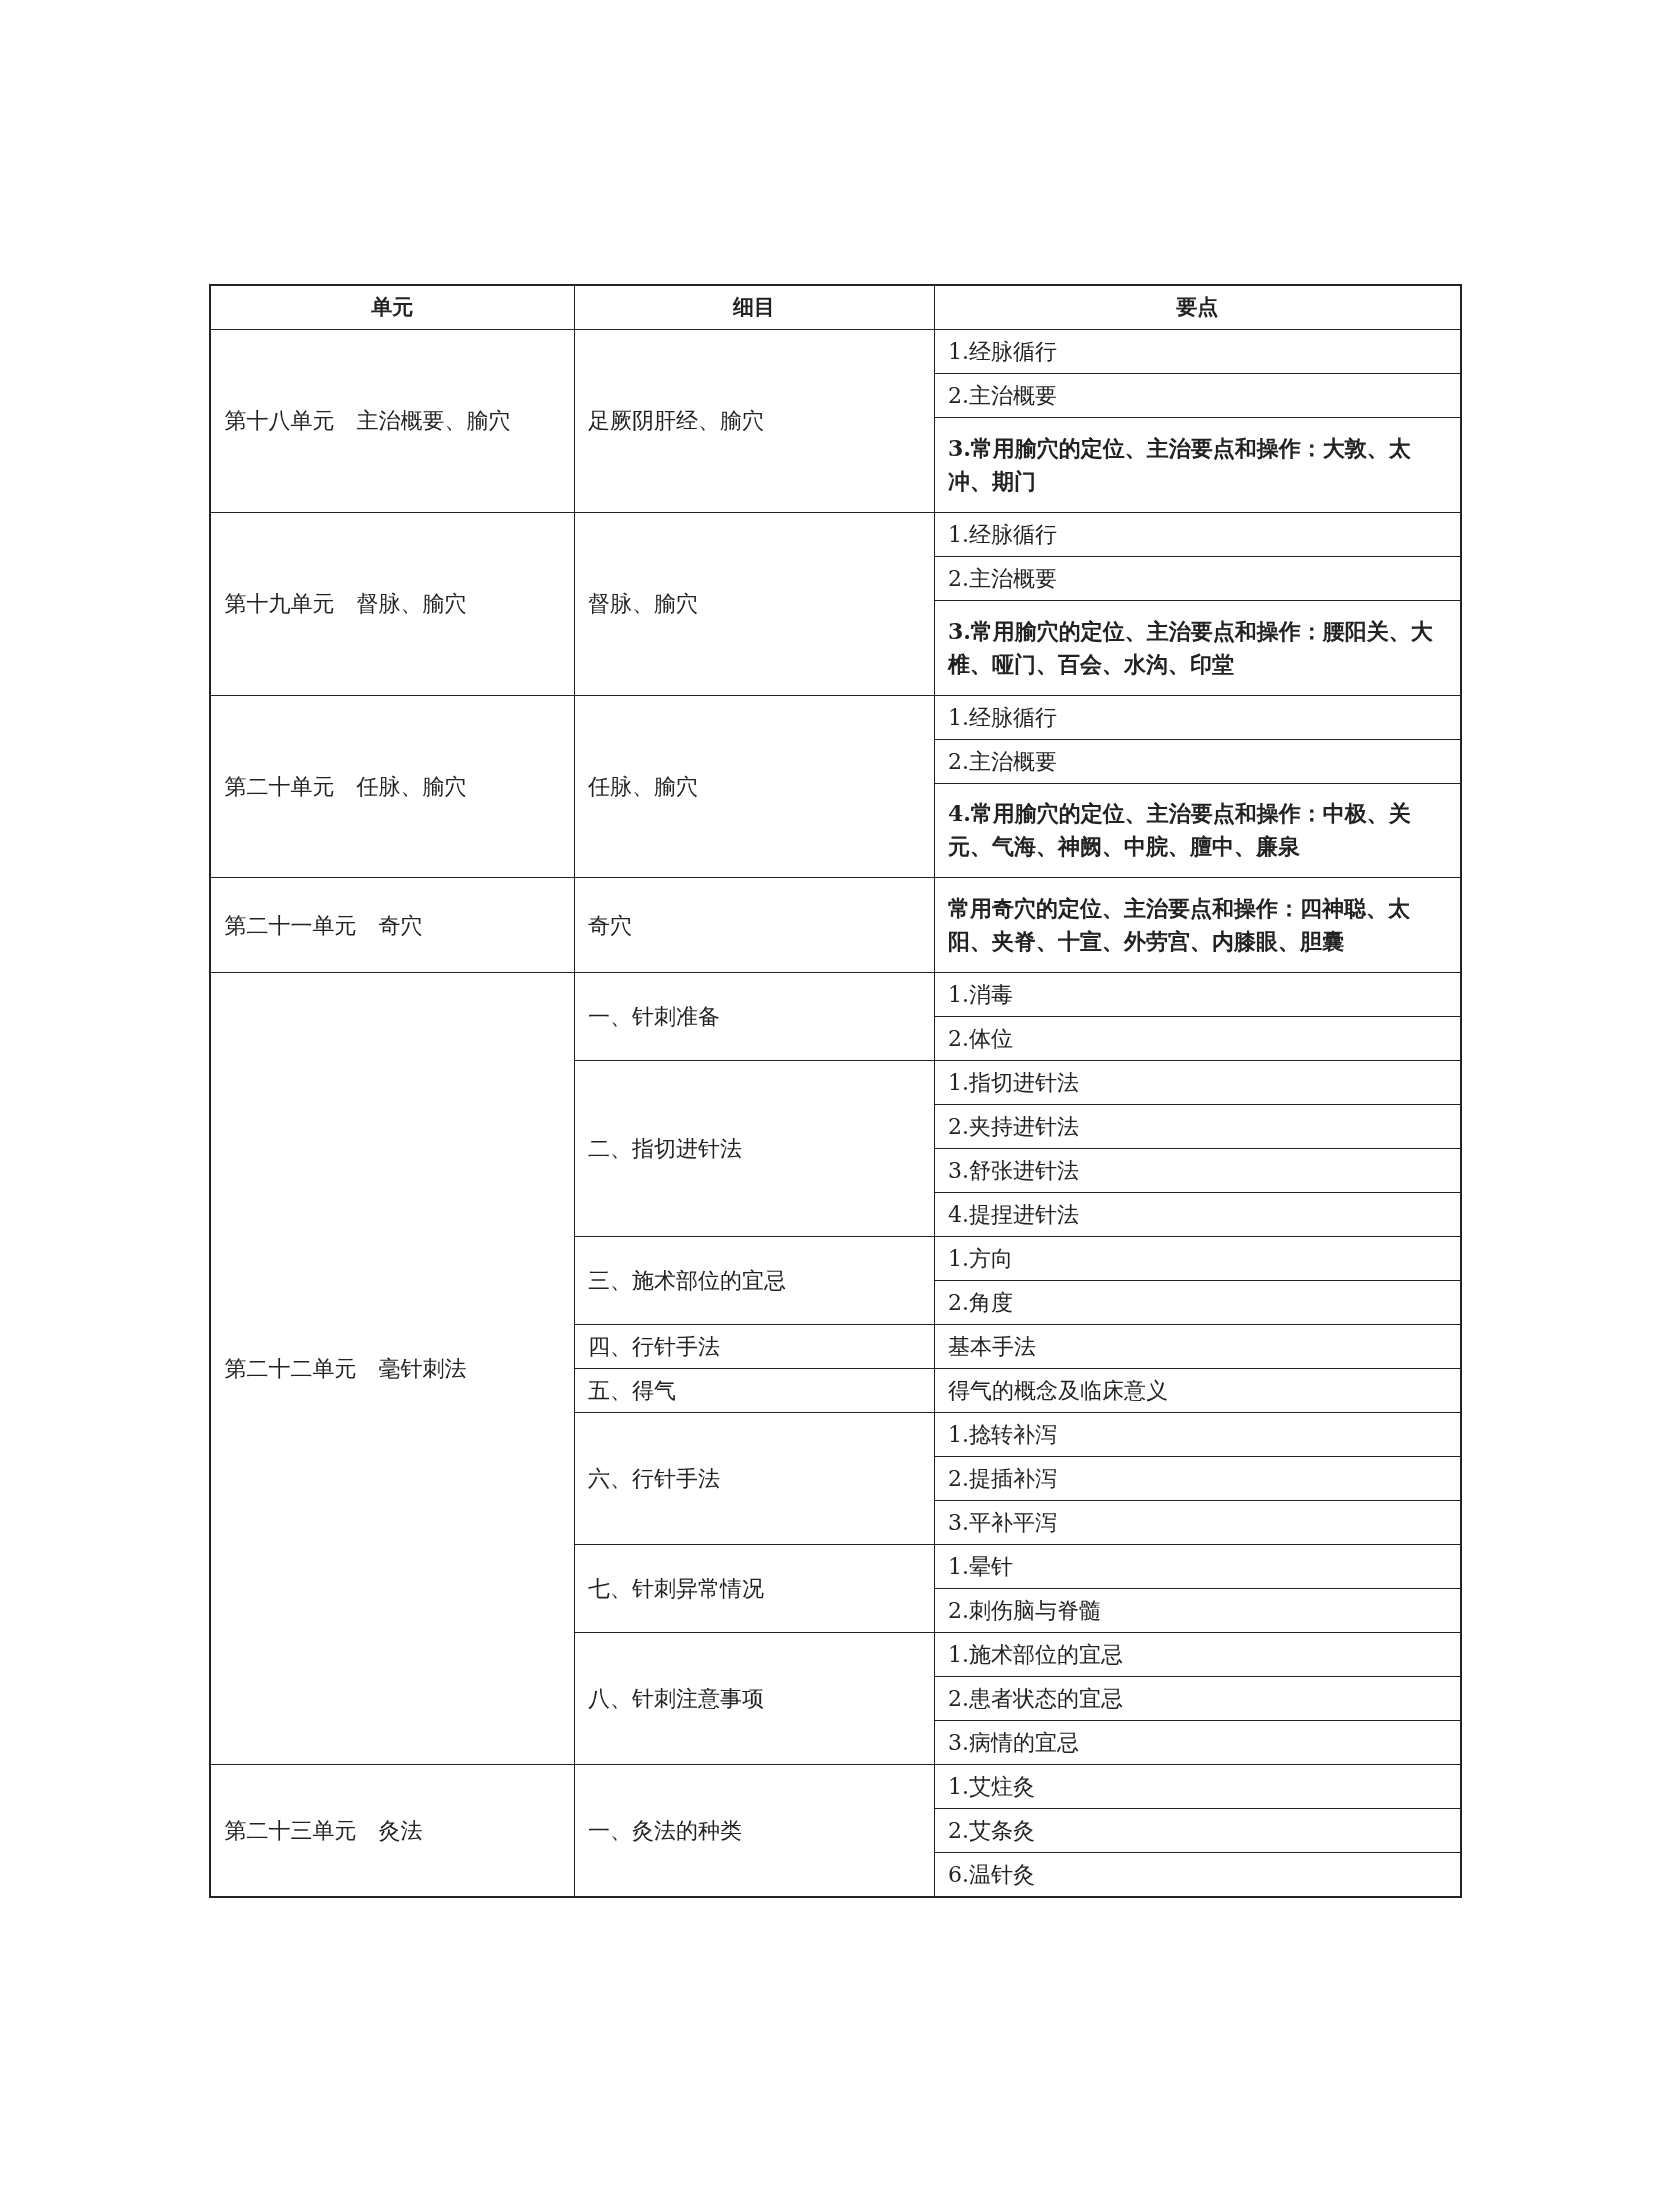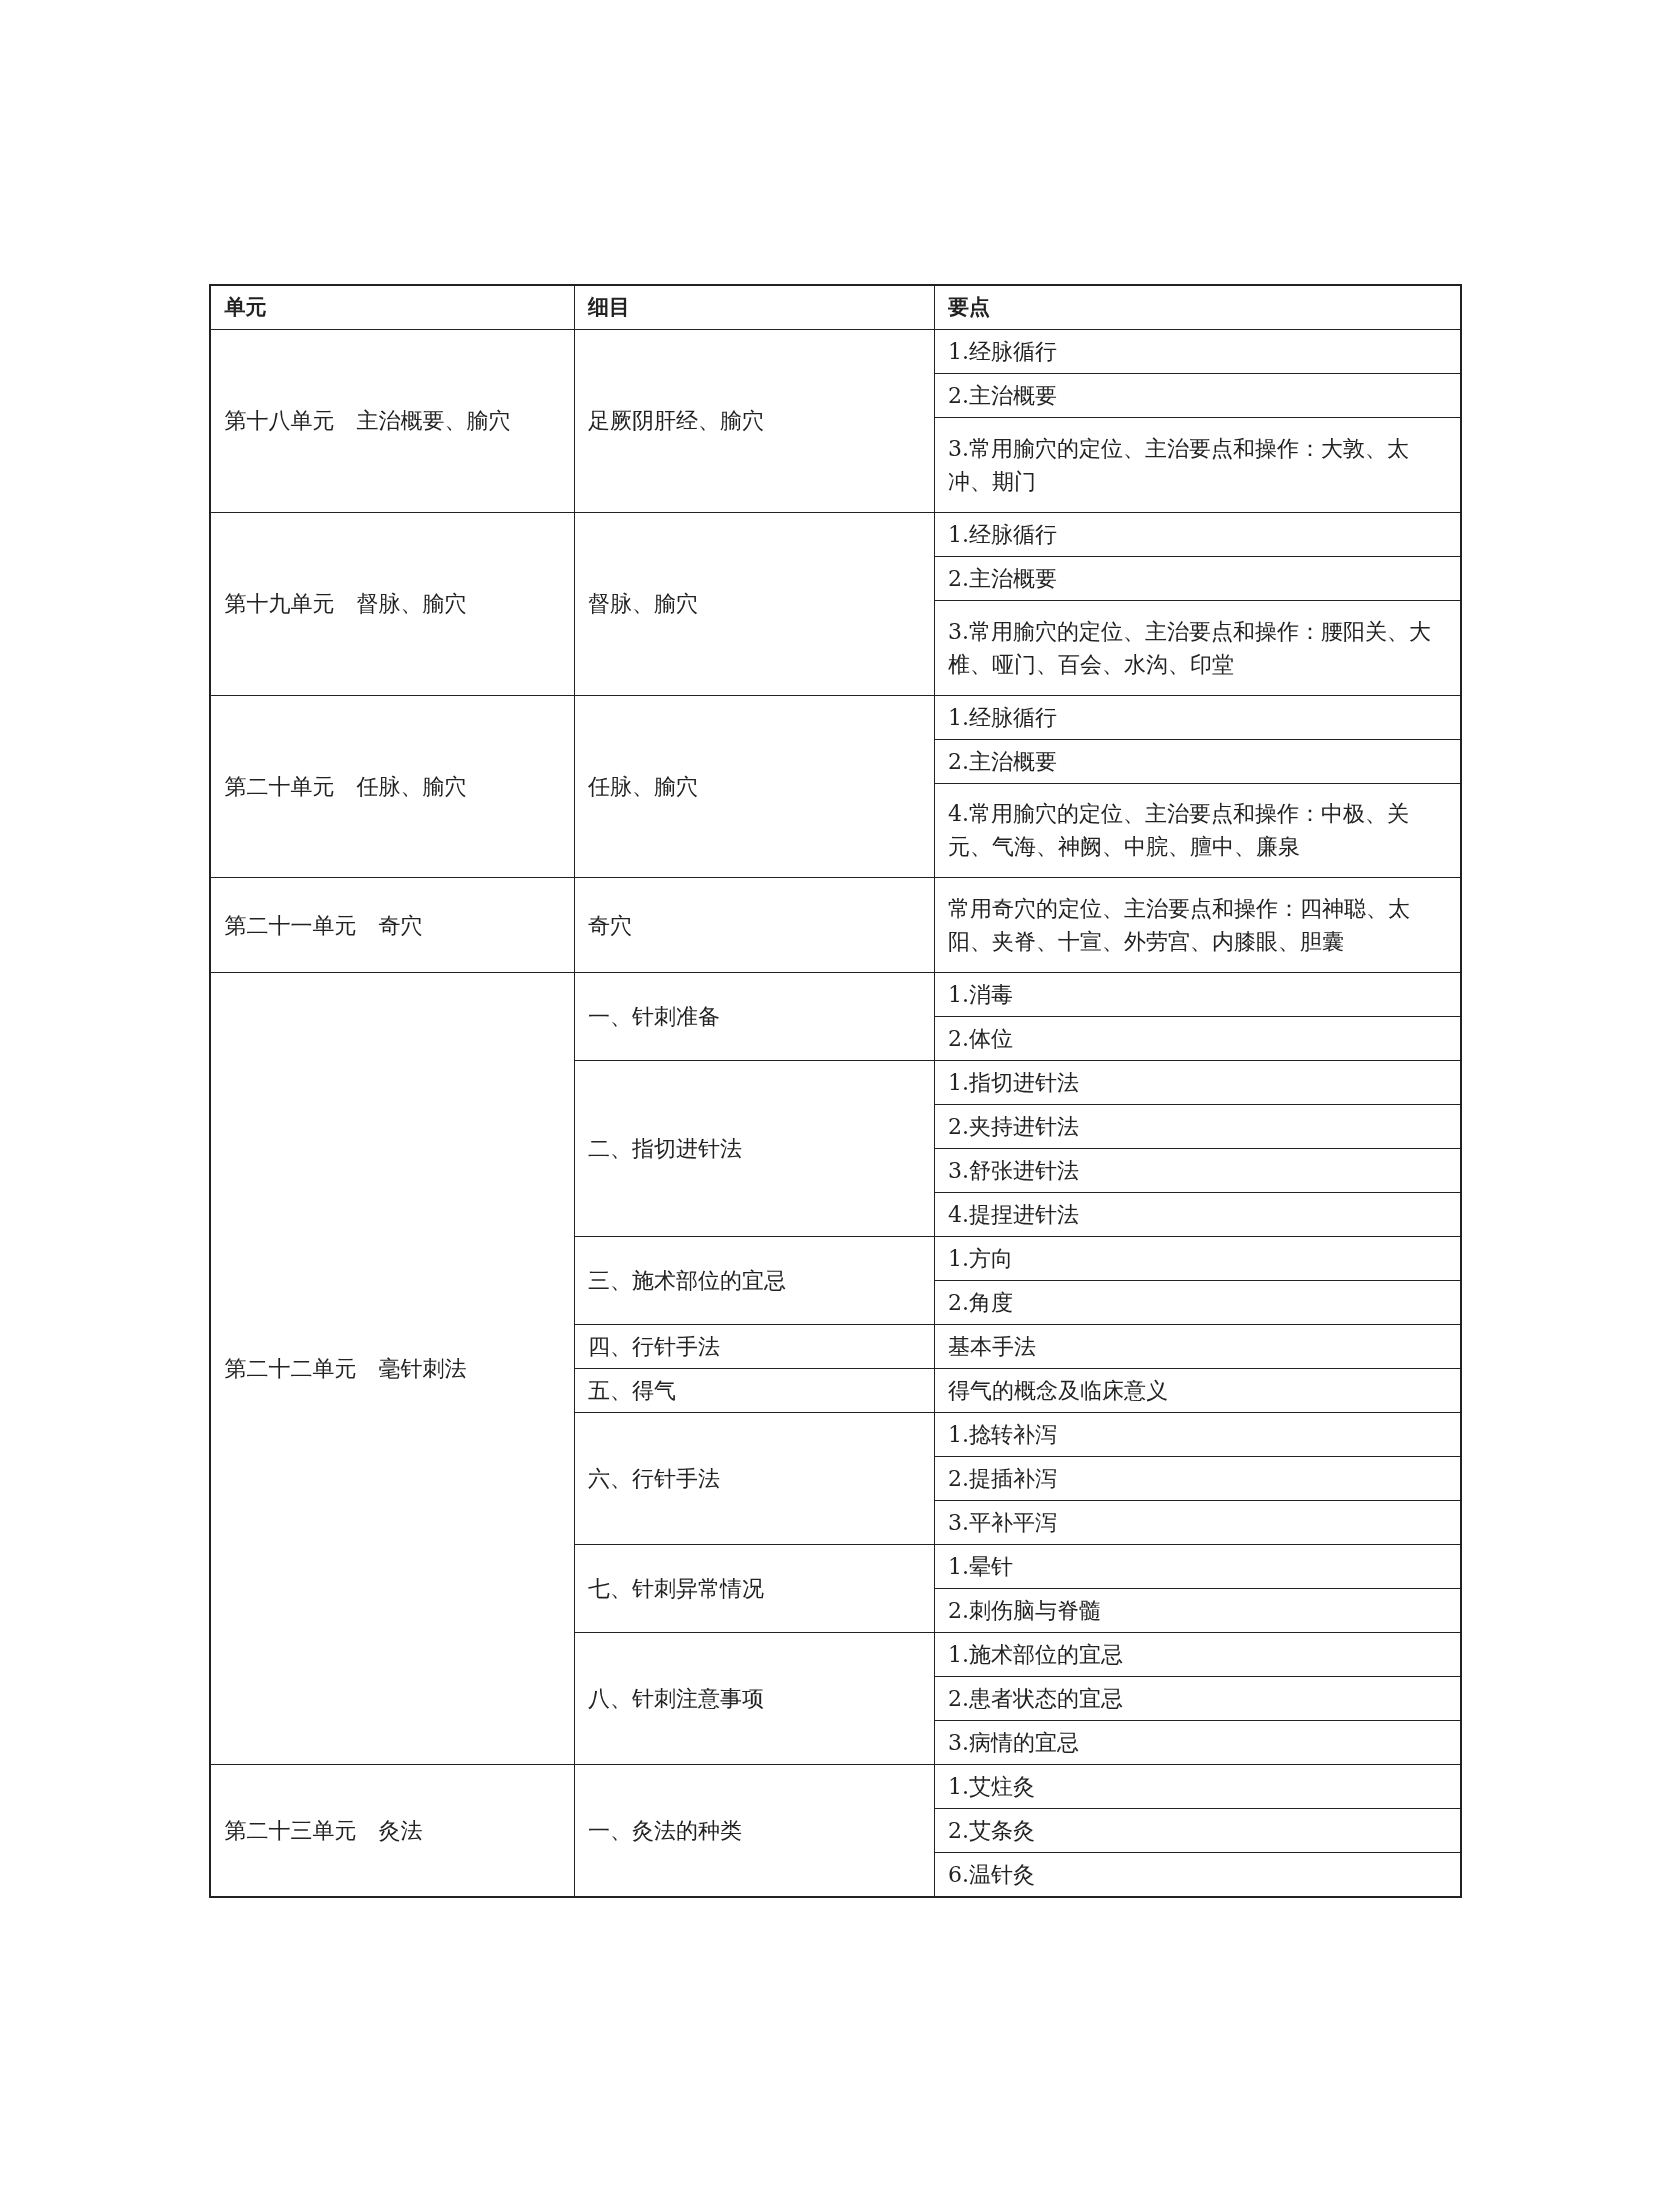--- a/index.html
+++ b/index.html
@@ -13,25 +13,25 @@
   table.syllabus td, table.syllabus th {
     border: 1.9px solid #222;
     font-size: 22px;
     line-height: 33px;
     padding: 0 13.4px;
     vertical-align: middle;
     text-align: left;
     font-weight: normal;
   }
   table.syllabus th {
-    font-weight: bold; font-family: "DejaVu Sans", "Liberation Sans", sans-serif;
+    text-align: center; font-weight: bold; font-family: "DejaVu Sans", "Liberation Sans", sans-serif;
     font-size: 21px; height: 43px;
   }
   tr.r1 td.pt { height: 43px; }
-  tr.r2 td.pt { height: 90px; padding-top: 1.9px; padding-bottom: 1.9px; }
+  tr.r2 td.pt { height: 90px; padding-top: 1.9px; padding-bottom: 1.9px; font-weight: bold; }
   col.c1 { width: 364px; }
   col.c2 { width: 360px; }
   col.c3 { width: 527px; }
   .page-number {
     position: absolute; top: 2108px; left: 0; width: 1672px; text-align: center;
     font-family: "DejaVu Serif", "Liberation Serif", serif; font-size: 19px; color: #222;
   }
 </style>
 </head>
 <body>

